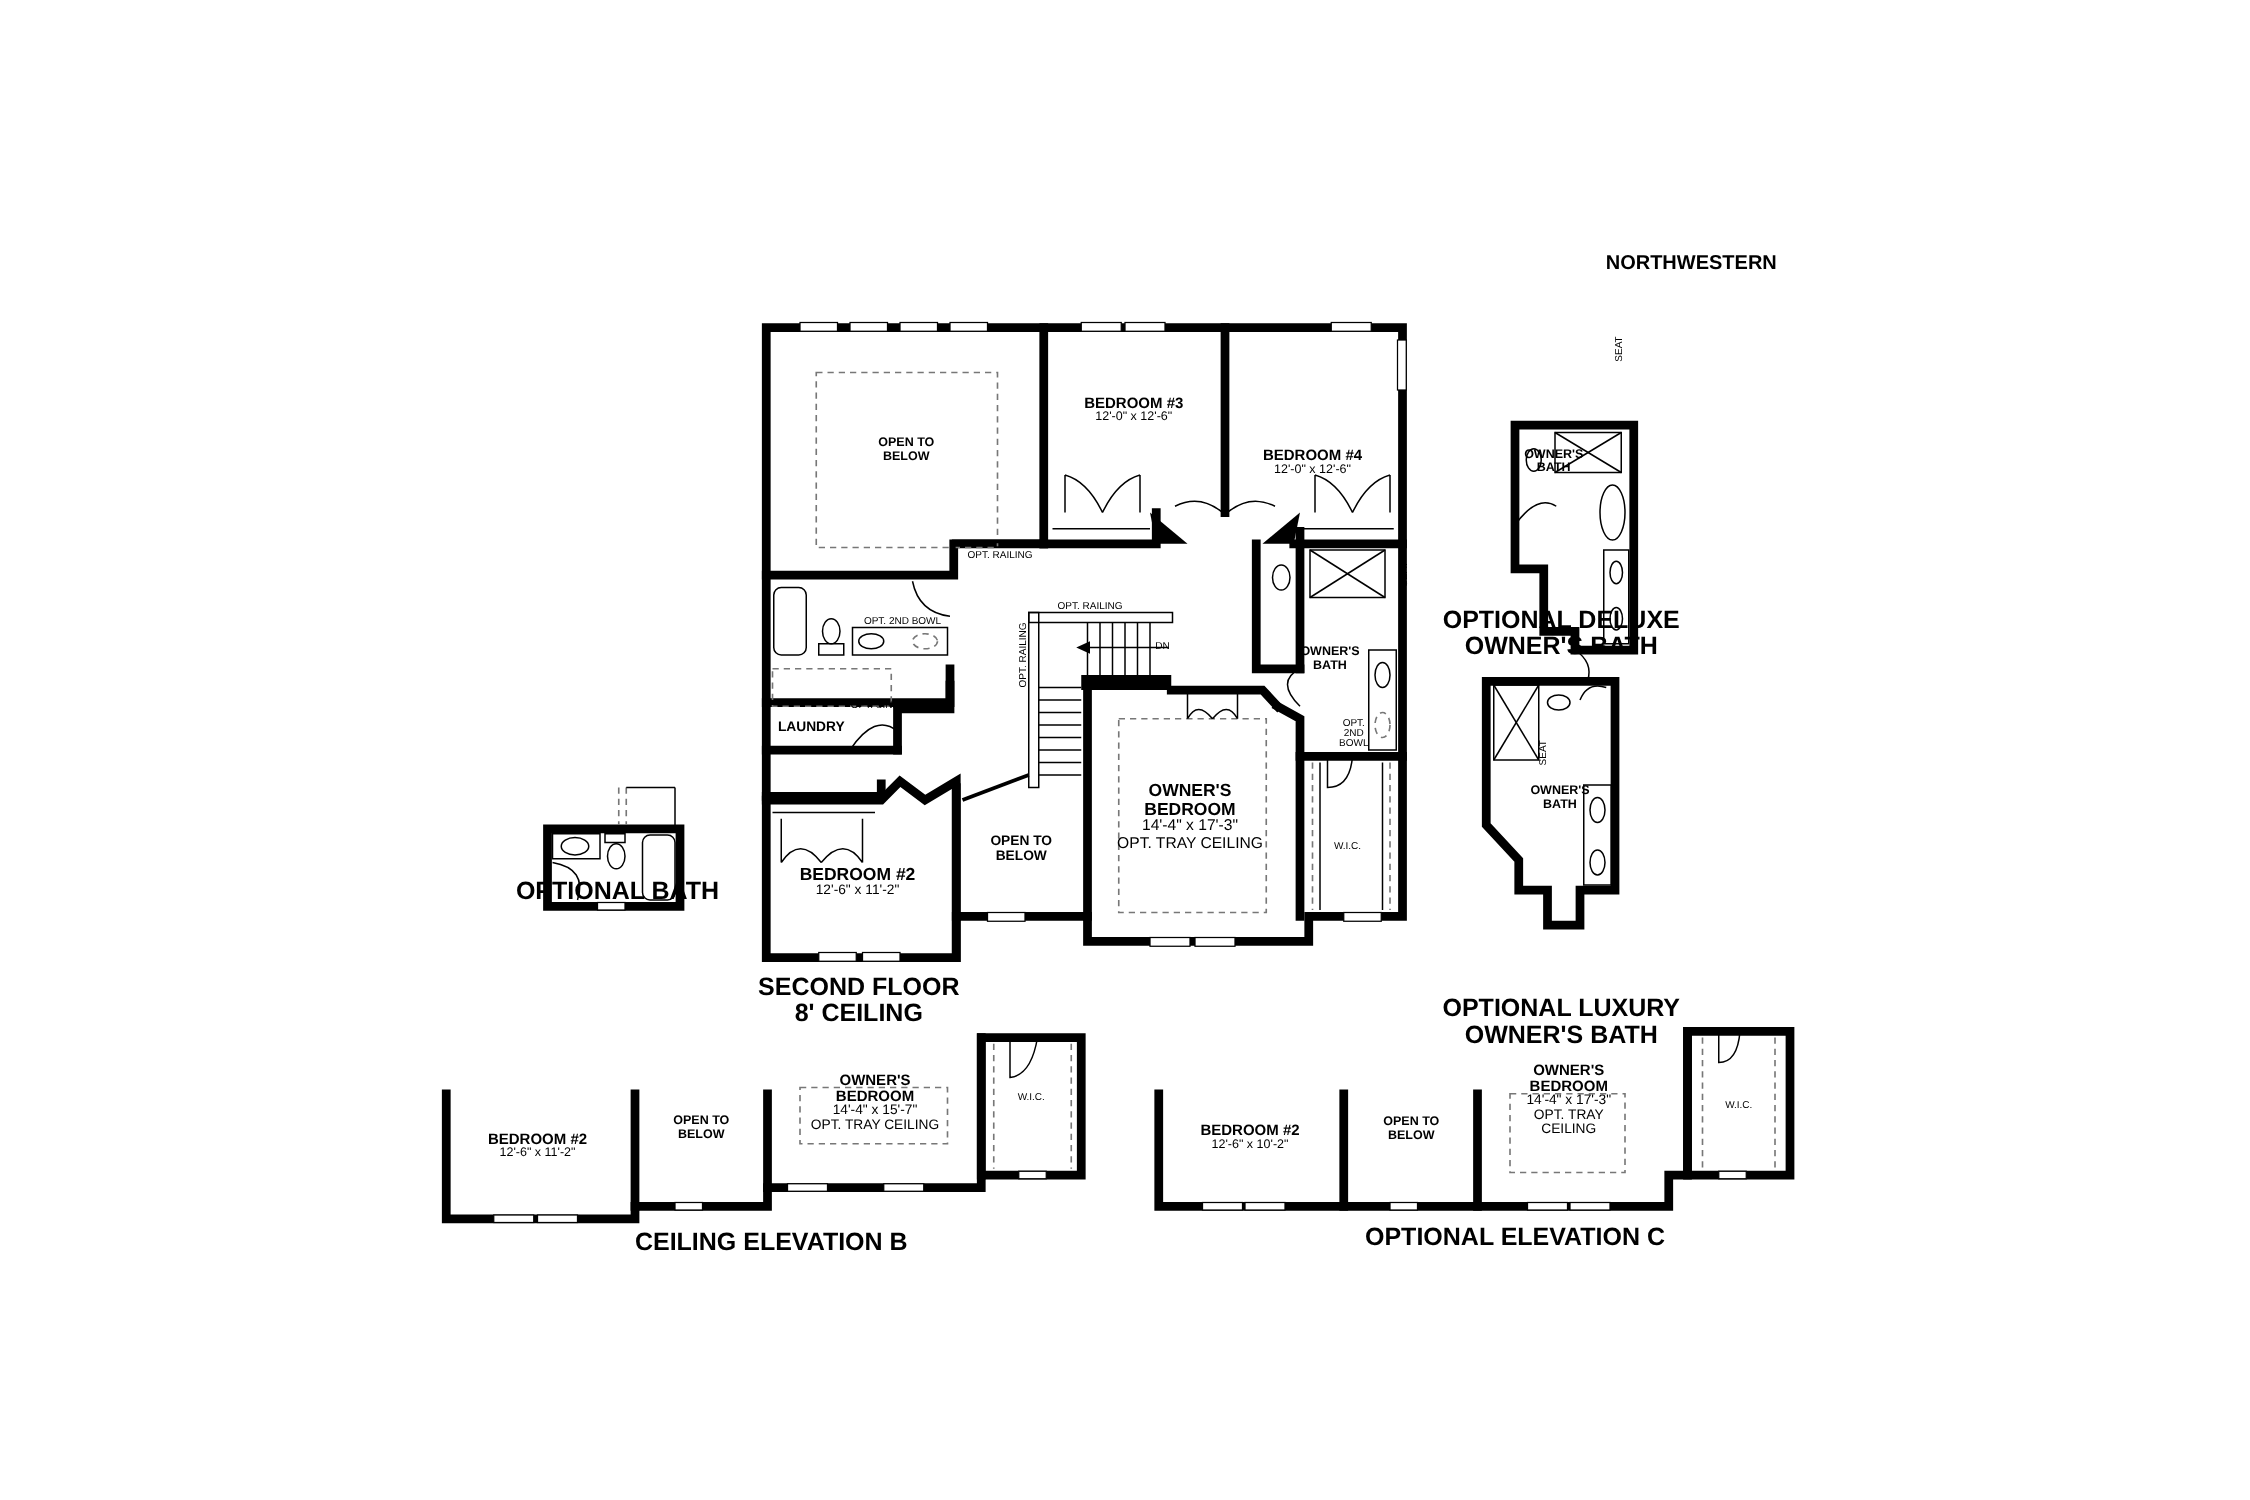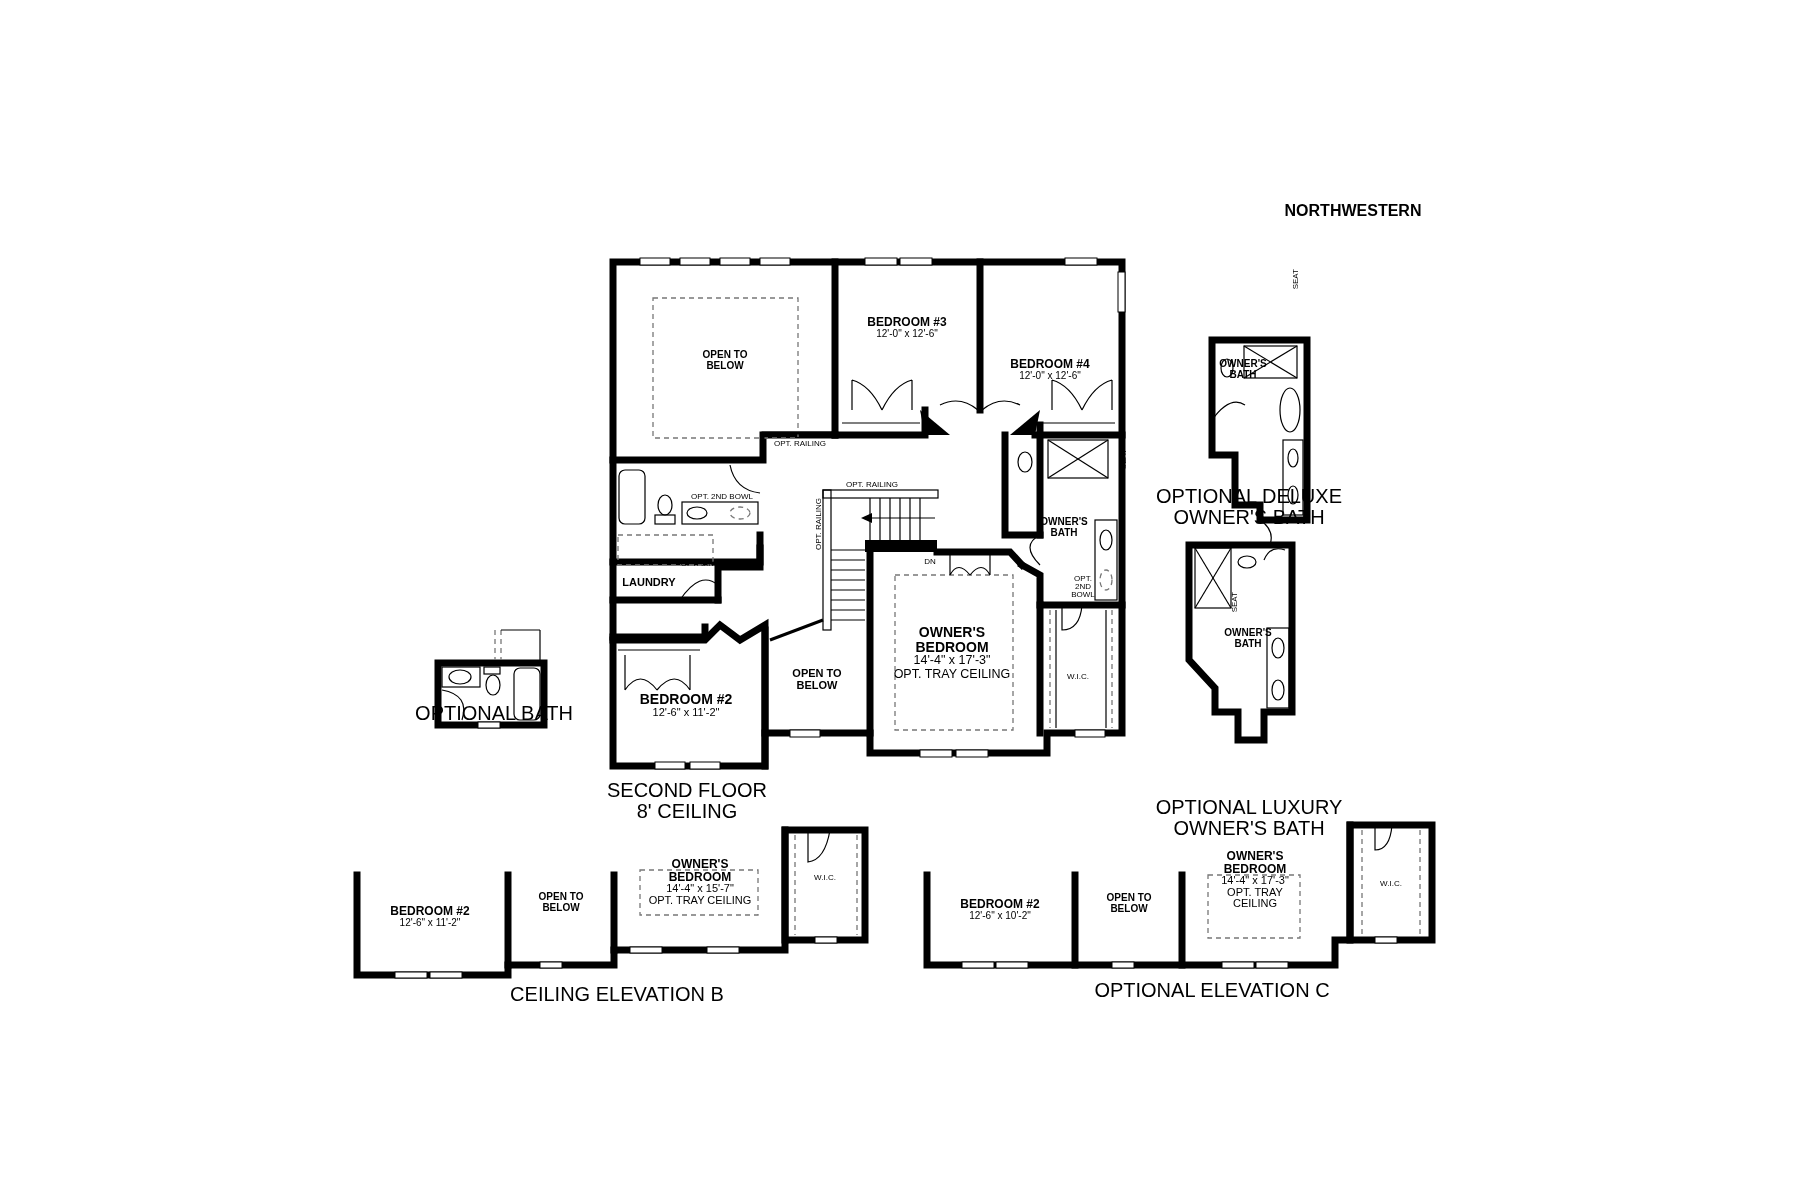--- a/index.html
+++ b/index.html
@@ -8,21 +8,21 @@
   .w{fill:none;stroke:#000;stroke-width:7;stroke-linecap:square;}
   .wt{fill:none;stroke:#000;stroke-width:3;}
   .th{fill:none;stroke:#000;stroke-width:1.2;}
   .dash{fill:none;stroke:#777;stroke-width:1.3;stroke-dasharray:5 4;}
   .win{fill:#fff;stroke:#000;stroke-width:1;}
   .blk{fill:#000;}
   .lbl{position:absolute;text-align:center;line-height:1.05;white-space:nowrap;transform:translateX(-50%);}
   .rn{font-weight:bold;font-size:14px;}
   .rd{font-size:12.5px;}
   .sm{font-size:8px;}
-  .big{font-weight:normal;font-size:20px;line-height:1.05;}
+  .big{font-weight:bold;font-size:20px;line-height:1.05;}
   .title{font-weight:bold;font-size:16px;}
 </style>
 </head>
 <body>
 
 <svg width="1800" height="1200" viewBox="0 0 1800 1200">
 
   <g>
 
     <polyline class="w" points="613,262 1122,262 1122,733 1047,733 1047,753 870,753 870,733 765,733 765,766 613,766 613,262"></polyline>
@@ -218,21 +218,21 @@
 <div class="lbl" style="left:1050px;top:316px;margin-top:42px;">
   <div class="rn" style="font-size:12px;">BEDROOM #4</div>
   <div class="rd" style="font-size:10px;">12'-0" x 12'-6"</div>
 </div>
 
 <div class="lbl sm" style="left:800px;top:440px;">OPT. RAILING</div>
 <div class="lbl sm" style="left:872px;top:481px;">OPT. RAILING</div>
 <div class="lbl sm" style="left:815px;top:550px;transform:rotate(-90deg);transform-origin:left top;">OPT. RAILING</div>
 <div class="lbl sm" style="left:722px;top:493px;">OPT. 2ND BOWL</div>
 <div class="lbl sm" style="left:700px;top:560px;">OPT. SINK</div>
-<div class="lbl sm" style="left:930px;top:513px;margin-top:45px;">DN</div>
+<div class="lbl sm" style="left:930px;top:513px;">DN</div>
 <div class="lbl sm" style="left:1114px;top:455px;transform:rotate(-90deg);">SEAT</div>
 
 <div class="lbl rn" style="left:649px;top:577px;font-size:11px;">LAUNDRY</div>
 
 <div class="lbl rn" style="left:1064px;top:517px;font-size:10px;white-space:pre;">OWNER'S
 BATH</div>
 <div class="lbl sm" style="left:1083px;top:575px;white-space:pre;line-height:1;">OPT.
 2ND
 BOWL</div>
 

